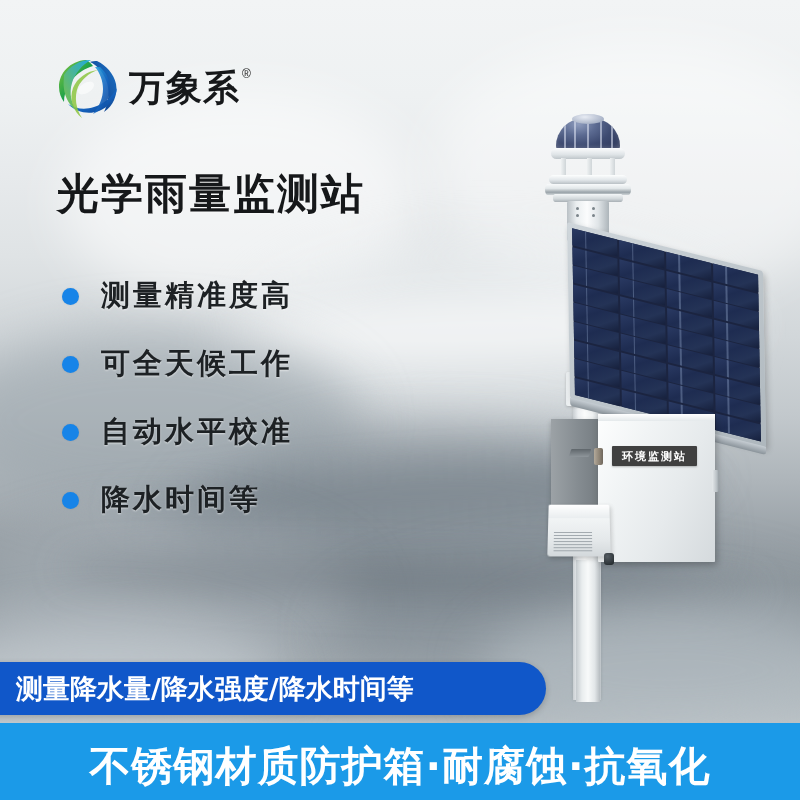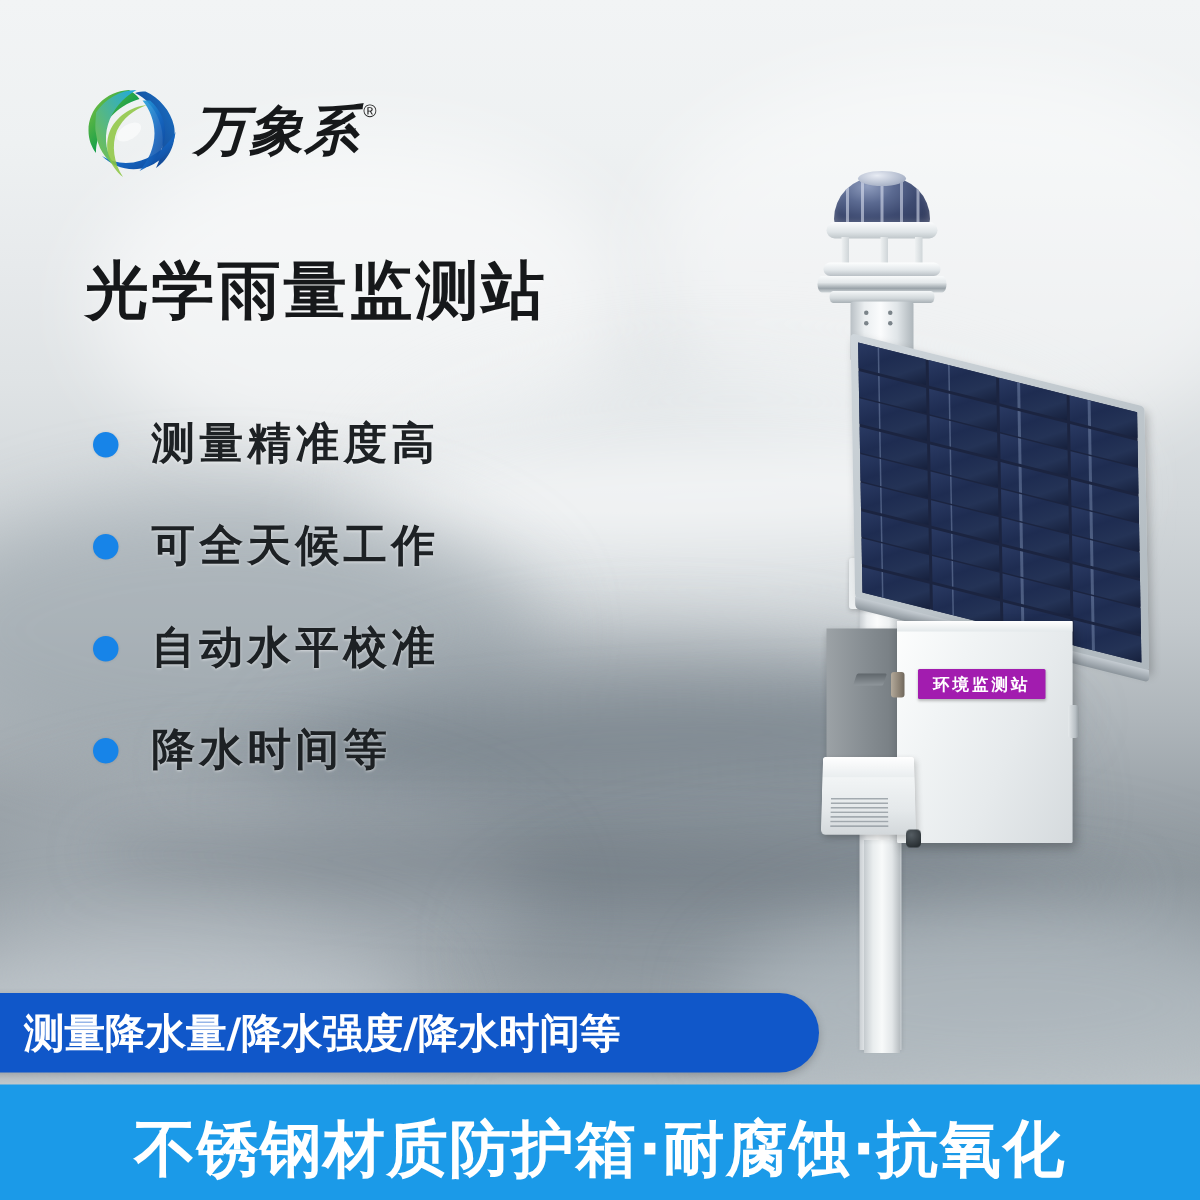--- a/index.html
+++ b/index.html
@@ -35,21 +35,21 @@
   .s1{left:120px;top:470px;width:600px;height:46px;background:rgba(110,121,130,.45);
       border-radius:50%;transform:rotate(-3deg);}
   .s2{left:60px;top:560px;width:700px;height:40px;background:rgba(96,107,116,.35);
       border-radius:50%;transform:rotate(2deg);}
   .s3{left:200px;top:300px;width:560px;height:60px;background:rgba(255,255,255,.5);
       border-radius:50%;transform:rotate(-2deg);}
 
   
   .logo-wrap{position:absolute;left:56px;top:57px;display:flex;align-items:center;gap:9px;}
   .logo-mark{width:64px;height:62px;display:block;}
-  .logo-text{position:relative;display:flex;align-items:flex-start;font-style:italic;}
+  .logo-text{position:relative;display:flex;align-items:flex-start;}
   .logo-name{font-size:36px;font-weight:bold;color:#16181a;letter-spacing:1px;
     line-height:1;white-space:nowrap;
     font-family:"DejaVu Sans","Liberation Sans",sans-serif;}
   .logo-reg{font-size:12px;color:#222;margin-left:2px;margin-top:-2px;line-height:1;}
 
   
   .headline{position:absolute;left:57px;top:170px;
     font-size:42px;font-weight:bold;color:#16181a;letter-spacing:2px;
     line-height:1.15;white-space:nowrap;text-shadow:0 1px 2px rgba(255,255,255,.5);
     font-family:"DejaVu Sans","Liberation Sans",sans-serif;}
@@ -136,21 +136,21 @@
     background:linear-gradient(to right,#9ca2a6 0%,#868d92 55%,#767d82 100%);
     box-shadow:0 2px 5px rgba(0,0,0,.2);}
   .box-vent{position:absolute;left:570px;top:449px;width:20px;height:8px;
     background:linear-gradient(to bottom,#5f666b,#8f969b);transform:skewX(-18deg);border-radius:1px;}
   .box-front{position:absolute;left:598px;top:414px;width:117px;height:148px;
     background:linear-gradient(115deg,#fdfefe 0%,#f1f4f5 30%,#e6eaec 62%,#d5dadd 100%);
     box-shadow:2px 3px 7px rgba(0,0,0,.25);border-radius:1px;}
   .box-front::before{content:"";position:absolute;left:0;top:0;width:100%;height:7px;
     background:linear-gradient(to bottom,#ffffff,#e4e9eb);}
   .box-label{position:absolute;left:612px;top:446px;width:85px;height:20px;
-    background:#a21caf;display:flex;align-items:center;justify-content:center;
+    background:#404040;display:flex;align-items:center;justify-content:center;
     border-radius:1px;box-shadow:0 1px 2px rgba(0,0,0,.25);}
   .box-label span{color:#fff;font-size:11px;font-weight:bold;letter-spacing:2px;
     font-family:"DejaVu Sans","Liberation Sans",sans-serif;}
   .hinge{position:absolute;width:9px;height:17px;border-radius:2px;
     background:linear-gradient(to right,#b3a99a,#8d8375 60%,#6f675c);}
   .latch{position:absolute;left:712px;top:470px;width:7px;height:22px;border-radius:2px;
     background:linear-gradient(to right,#e6eaec,#b8bfc4 70%,#959da2);}
   
   .submod{position:absolute;left:548px;top:504px;width:62px;height:52px;
     background:linear-gradient(to bottom,#fafbfc 0%,#f0f3f4 32%,#e4e8ea 70%,#d3d8db 100%);

